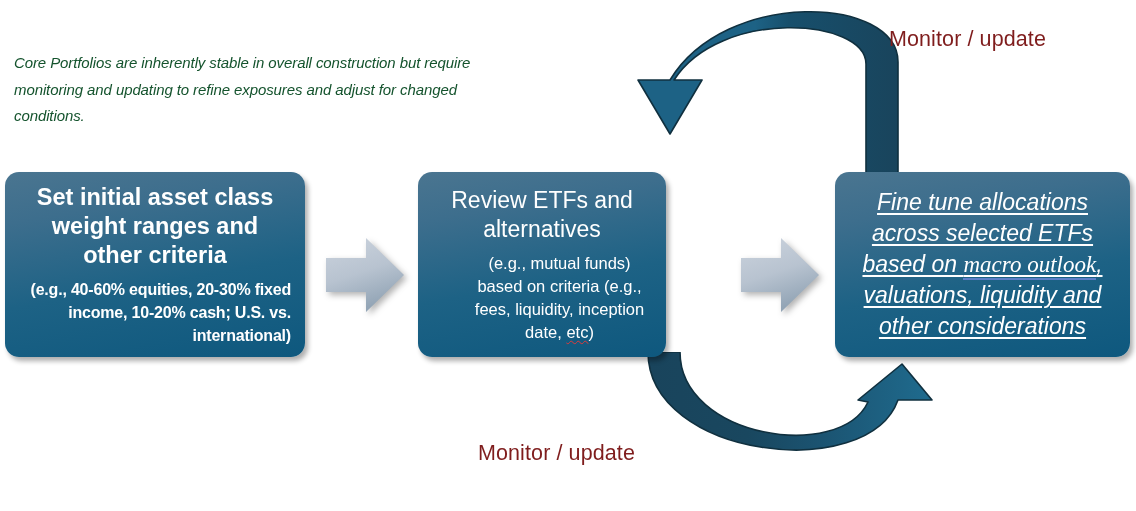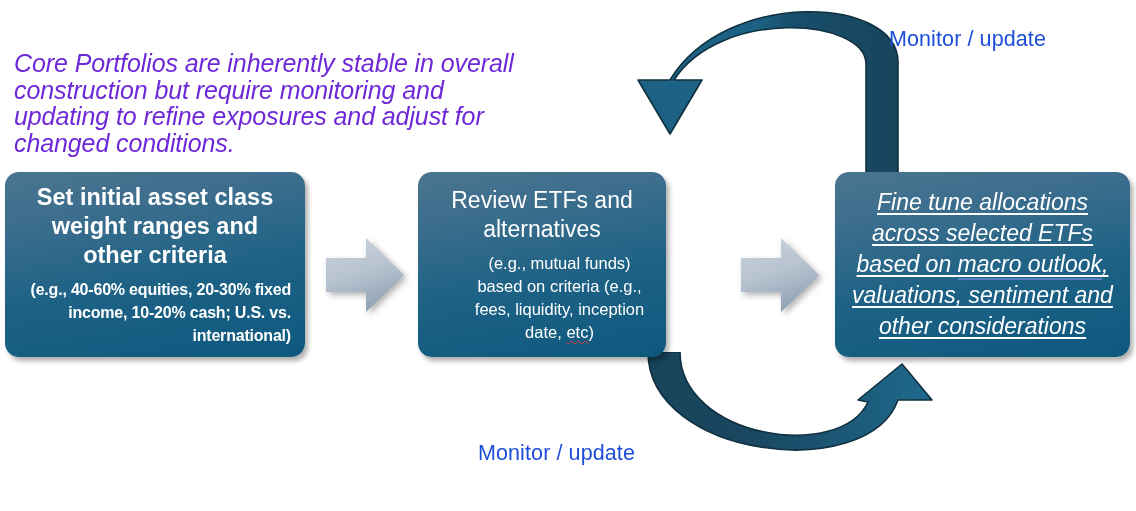--- a/index.html
+++ b/index.html
@@ -19,23 +19,23 @@
     background: #ffffff;
   }
 
   
   #intro {
     position: absolute;
     left: 14px;
     top: 50px;
     width: 500px;
     font-style: italic;
-    font-size: 25px;
+    font-size: 15px;
     line-height: 26.5px;
-    color: #6d28d9;
+    color: #14532d;
     letter-spacing: -0.1px;
   }
 
   
   .pbox {
     position: absolute;
     top: 172px;
     height: 185px;
     border-radius: 14px;
     background: linear-gradient(170deg, #4a7590 0%, #3d6e8d 22%, #1d6285 58%, #0e587e 100%);
@@ -90,20 +90,21 @@
   .spell-err {
     text-decoration: underline;
     text-decoration-style: wavy;
     text-decoration-color: #e03a3a;
     text-decoration-thickness: 1px;
     text-underline-offset: 2px;
   }
   .grammar-err {
     border-bottom: 2px solid #5b7fc7;
     padding-bottom: 1px;
+    font-family: Liberation Serif, serif;
   }
 
   
   .gray-arrow {
     position: absolute;
     top: 236px;
     width: 82px;
     height: 78px;
     filter: drop-shadow(3px 3px 3px rgba(0,0,0,0.30));
   }
@@ -126,21 +127,21 @@
     top: 352px;
     width: 320px;
     height: 160px;
   }
 
   
   .mon-label {
     position: absolute;
     font-size: 21.5px;
     font-weight: 400;
-    color: #1d4ed8;
+    color: #7f1d1d;
     white-space: nowrap;
     letter-spacing: 0.1px;
   }
   #mon-top    { left: 889px; top: 27px; }
   #mon-bottom { left: 478px; top: 441px; }
 </style>
 </head>
 <body>
 
 <div id="canvas">
@@ -219,16 +220,16 @@
     <div class="ptitle">Set initial asset class weight ranges and other criteria</div>
     <div class="psub">(e.g., 40-60% equities, 20-30% fixed income, 10-20% cash; U.S. vs. international)</div>
   </div>
 
   <div id="box2" class="pbox">
     <div class="ptitle">Review ETFs and alternatives</div>
     <div class="psub"><span>(e.g., mutual funds) based on criteria (e.g., fees, liquidity, inception date, </span><span class="spell-err">etc</span><span>)</span></div>
   </div>
 
   <div id="box3" class="pbox">
-    <div class="ptitle"><span>Fine tune allocations across selected ETFs based on </span><span class="grammar-err">macro outlook</span><span>, valuations, sentiment and other considerations</span></div>
+    <div class="ptitle"><span>Fine tune allocations across selected ETFs based on </span><span class="grammar-err">macro outlook</span><span>, valuations, liquidity and other considerations</span></div>
   </div>
 
 </div>
 
 </body></html>

